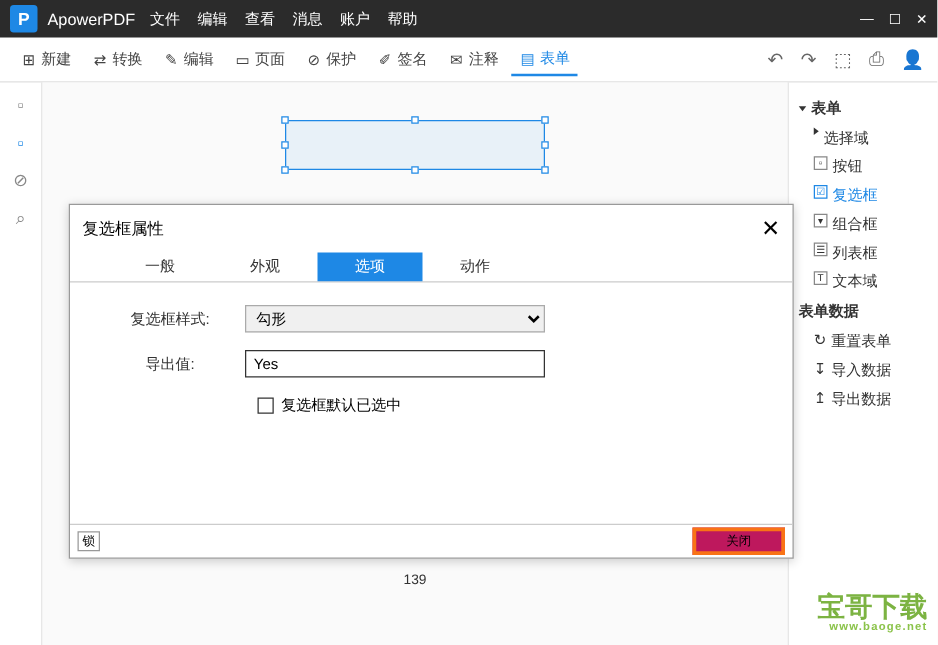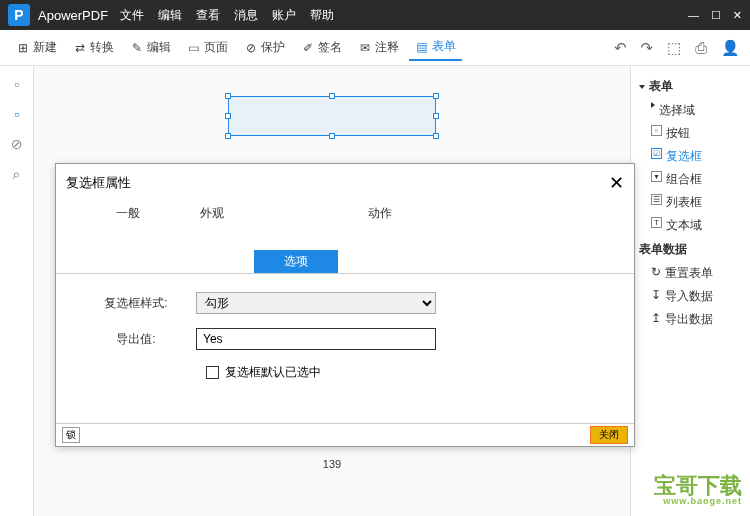--- a/index.html
+++ b/index.html
@@ -32,31 +32,31 @@
 .panel-title { font-weight: bold; margin: 4px 0 4px 2px; display: flex; align-items: center; gap: 4px; }
 .panel-item { padding: 3px 2px 3px 14px; cursor: pointer; display: flex; align-items: flex-start; gap: 4px; }
 .panel-item.active { color: #1e88e5; }
 .panel-item .ic { width: 11px; height: 11px; border: 1px solid #888; display: inline-block; font-size: 8px; text-align: center; line-height: 9px; }
 .panel-item.active .ic { border-color: #1e88e5; }
 .dialog { position: absolute; left: 55px; top: 163px; width: 580px; height: 284px; background: #fff; border: 1px solid #999; box-shadow: 0 2px 8px rgba(0,0,0,0.2); }
 .dialog-title { padding: 8px 10px; font-size: 13px; display: flex; align-items: center; }
 .dialog-close { margin-left: auto; font-size: 18px; cursor: pointer; }
 .dialog-tabs { display: flex; border-bottom: 1px solid #ccc; font-size: 12px; padding-left: 30px; }
 .dialog-tab { padding: 3px 30px; cursor: pointer; color: #333; }
-.dialog-tab.active { background: #1e88e5; color: #fff; margin-top: 48px; }
+.dialog-tab.active { background: #1e88e5; color: #fff; }
 .dialog-body { padding: 18px 30px; font-size: 12px; }
 .form-row { display: flex; align-items: center; margin-bottom: 14px; }
 .form-label { width: 110px; text-align: center; padding-right: 10px; color: #333; }
 .form-select { width: 240px; height: 22px; border: 1px solid #aaa; background: #f0f0f0; font-size: 12px; padding: 0 4px; }
 .form-input { width: 240px; height: 22px; border: 1px solid #333; font-size: 12px; padding: 0 6px; }
 .form-check-row { margin-left: 120px; display: flex; align-items: center; gap: 6px; }
 .form-checkbox { width: 13px; height: 13px; border: 1px solid #333; display: inline-block; }
 .dialog-footer { position: absolute; bottom: 0; left: 0; right: 0; border-top: 1px solid #ccc; display: flex; align-items: center; padding: 2px 6px; font-size: 10px; }
 .footer-left { border: 1px solid #999; padding: 0 3px; }
-.footer-btn { margin-left: auto; border: 1px solid #f97316; padding: 1px 8px; cursor: pointer; background: #eab308; font-size: 10px; }
+.footer-btn { margin-left: auto; border: 3px solid #f97316; padding: 1px 24px; cursor: pointer; background: #be185d; font-size: 10px; }
 .watermark { position: absolute; right: 8px; bottom: 10px; color: #7cb342; font-size: 22px; font-weight: bold; text-align: right; line-height: 1; }
 .watermark .sub { font-size: 9px; color: #8bc34a; letter-spacing: 1px; }
 .triangle { display: inline-block; width: 0; height: 0; border-left: 4px solid #333; border-top: 3px solid transparent; border-bottom: 3px solid transparent; }
 .triangle-down { display: inline-block; width: 0; height: 0; border-top: 4px solid #333; border-left: 3px solid transparent; border-right: 3px solid transparent; }
 </style>
 </head>
 <body>
 
 <div class="titlebar">
   <div class="logo">P</div>

